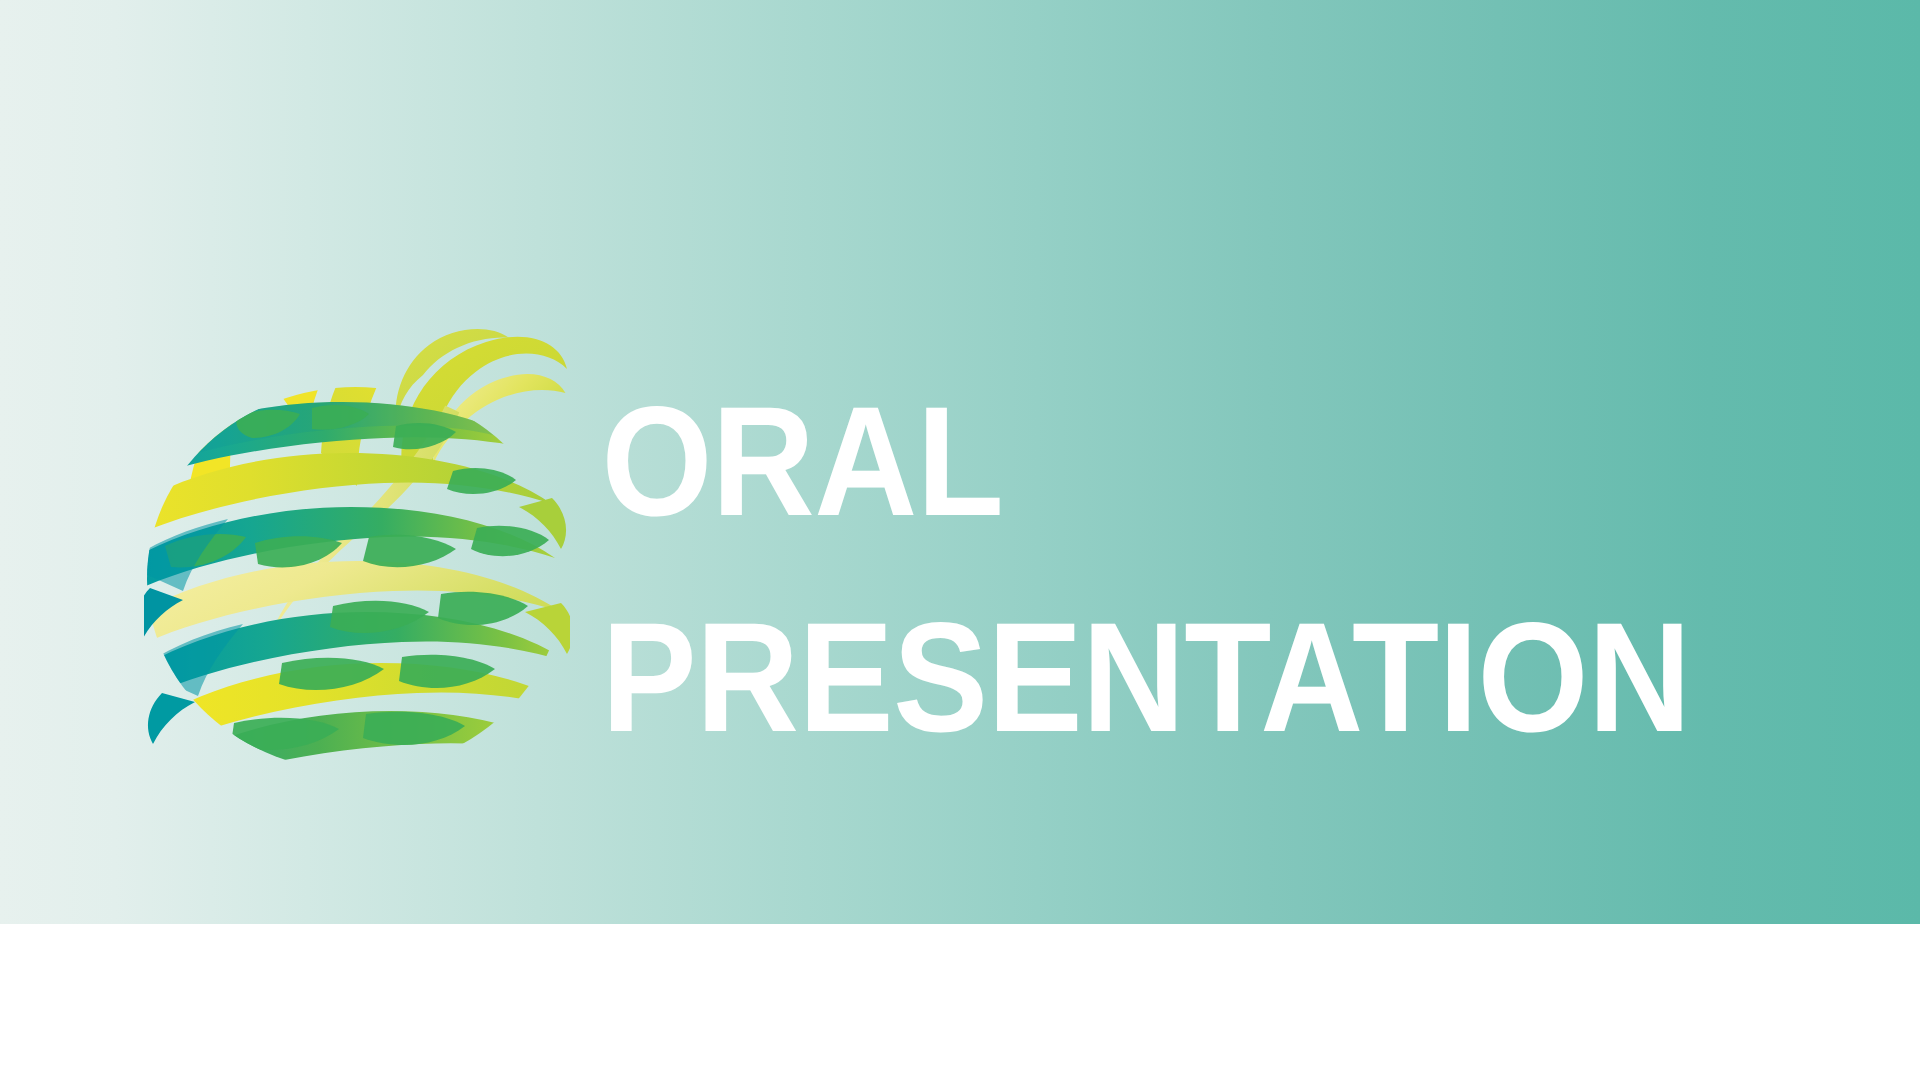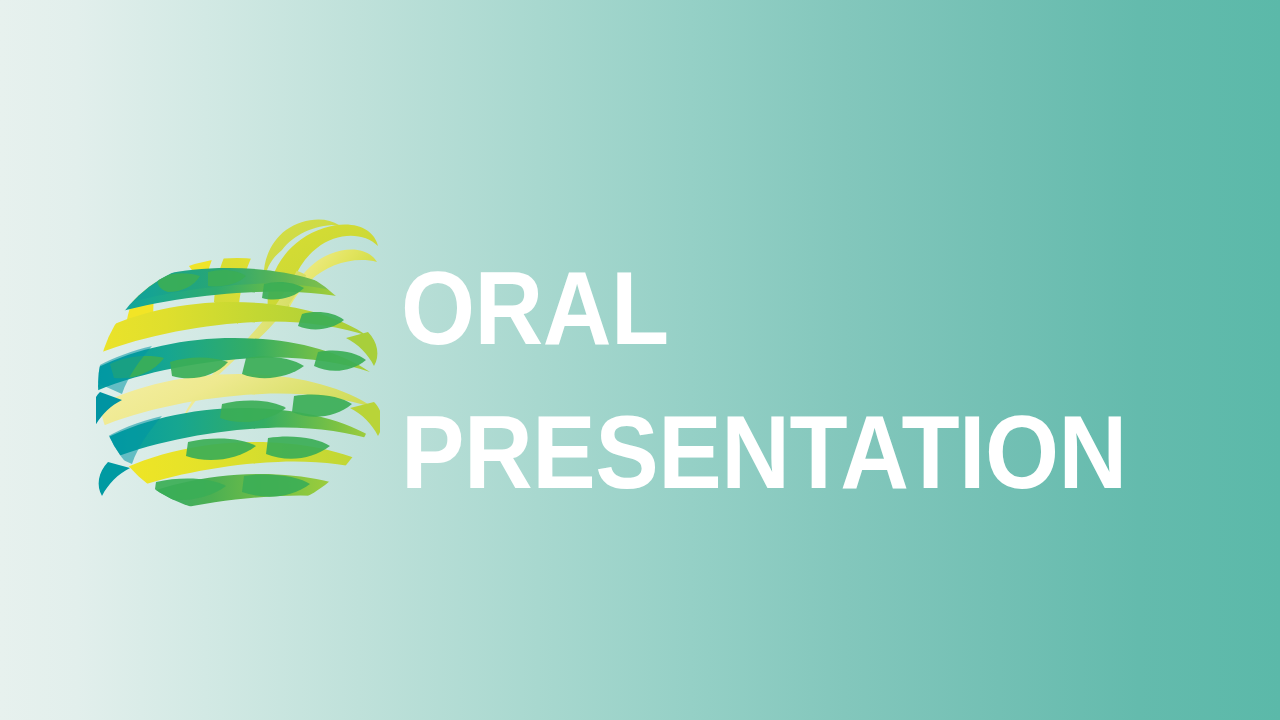--- a/index.html
+++ b/index.html
@@ -6,21 +6,21 @@
     margin: 0;
     padding: 0;
     background: #ffffff;
   }
   body {
     font-family: "Liberation Sans", sans-serif;
   }
   #slide {
     position: relative;
     width: 1280px;
-    height: 720px;
+    height: 616px;
     overflow: hidden;
     background: linear-gradient(90deg,
         #e7f1ee 0%,
         #e2efec 6%,
         #d2e9e4 16%,
         #bfe1da 28%,
         #a8d8cf 42%,
         #95d0c6 54%,
         #83c7bc 66%,
         #73c0b4 78%,

